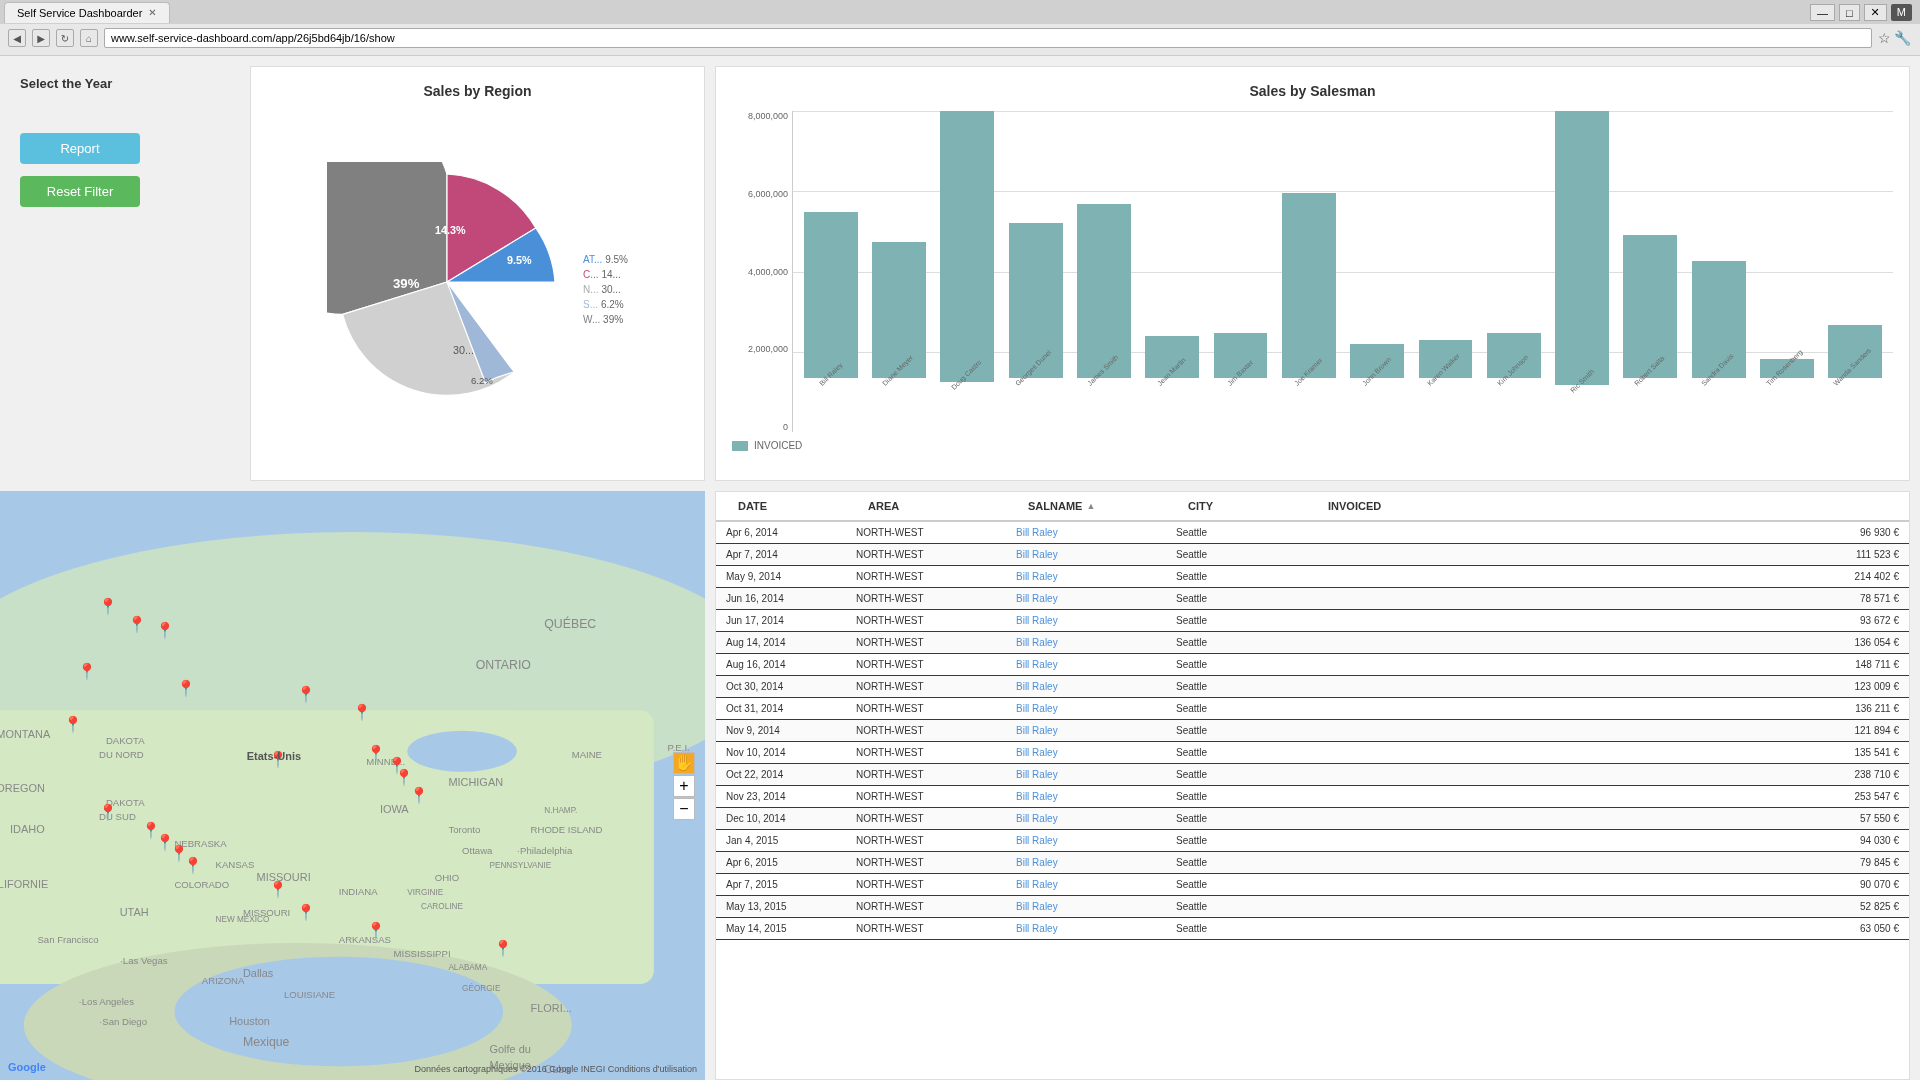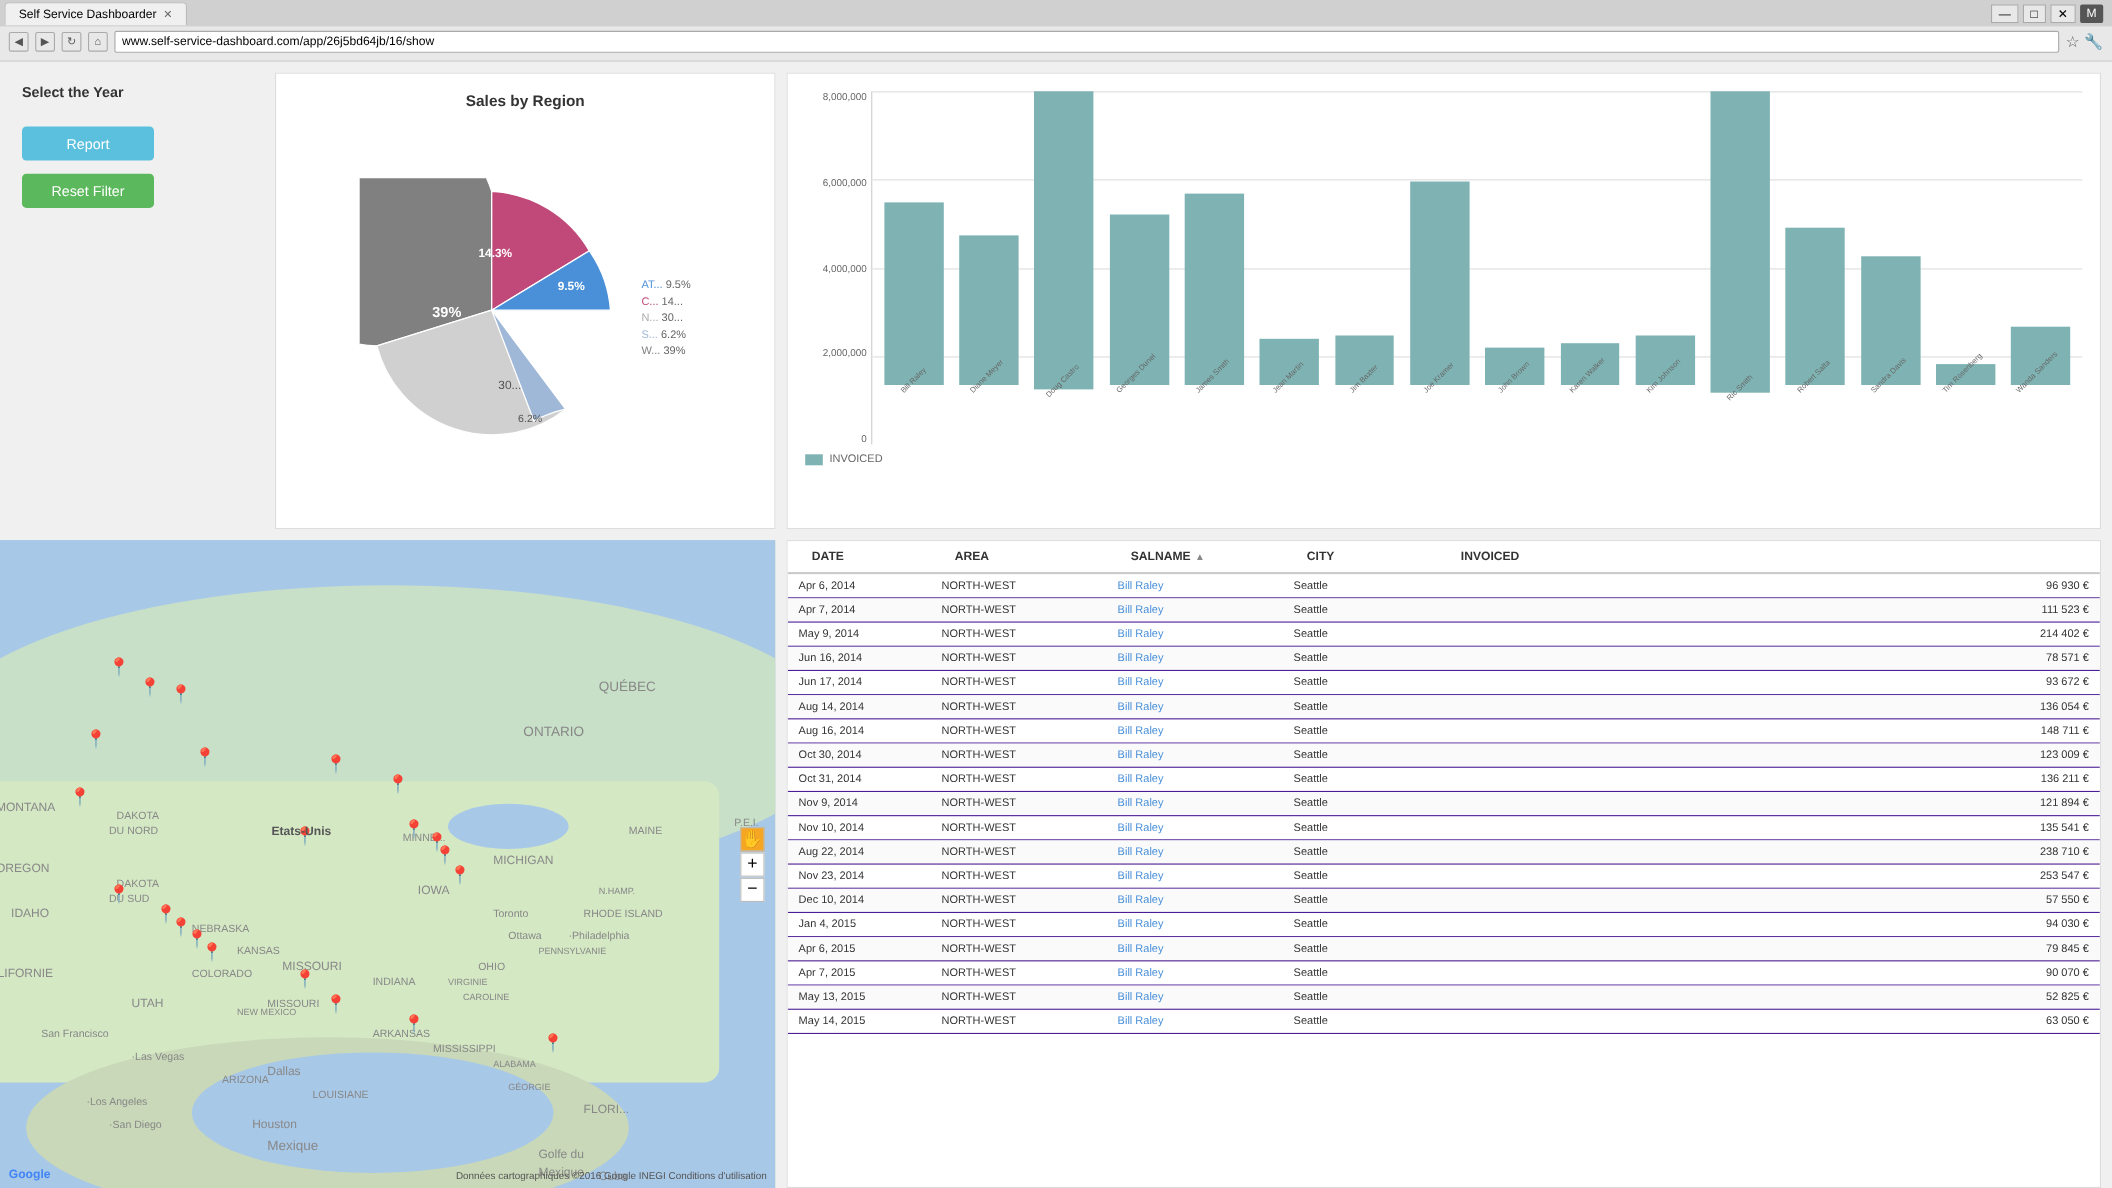--- a/index.html
+++ b/index.html
@@ -53,21 +53,21 @@
       font-size: 11px;
       padding: 2px 6px;
       height: 20px;
     }
     .browser-icons { display: flex; gap: 4px; }
     .b-icon { font-size: 14px; color: #555; cursor: pointer; }
     .sidebar-title {
       font-weight: bold;
       font-size: 13px;
       color: #333;
-      margin-bottom: 6px;
+      margin-bottom: 24px;
     }
     .radio-group { display: flex; flex-direction: column; gap: 6px; }
     .radio-item { display: flex; align-items: center; gap: 6px; font-size: 12px; color: #444; }
     .radio-item input[type=radio] { cursor: pointer; }
     .btn-report {
       background: #5bc0de;
       color: white;
       border: none;
       padding: 8px 20px;
       border-radius: 4px;
@@ -276,20 +276,21 @@
         </div>
         <div style="margin-bottom:4px;">
           <span style="color:#808080;">W...</span>
           <span style="color:#666;"> 39%</span>
         </div>
       </div>
     </div>
   </div>
 
   <div class="bar-chart-panel">
+    <div class="panel-title">Sales by Salesman</div>
     <div style="position:relative;height:calc(100% - 60px);">
 
       <div style="position:absolute;left:0;top:0;width:60px;height:100%;display:flex;flex-direction:column;justify-content:space-between;align-items:flex-end;padding-right:4px;font-size:9px;color:#666;">
         <span>8,000,000</span>
         <span>6,000,000</span>
         <span>4,000,000</span>
         <span>2,000,000</span>
         <span>0</span>
       </div>
 
@@ -578,21 +579,21 @@
     <span class="amount-cell">121 894 €</span>
   </div>
         <div class="table-row">
     <span>Nov 10, 2014</span>
     <span>NORTH-WEST</span>
     <span class="link-cell">Bill Raley</span>
     <span>Seattle</span>
     <span class="amount-cell">135 541 €</span>
   </div>
         <div class="table-row">
-    <span>Aug 22, 2014</span>
+    <span>Oct 22, 2014</span>
     <span>NORTH-WEST</span>
     <span class="link-cell">Bill Raley</span>
     <span>Seattle</span>
     <span class="amount-cell">238 710 €</span>
   </div>
         <div class="table-row">
     <span>Nov 23, 2014</span>
     <span>NORTH-WEST</span>
     <span class="link-cell">Bill Raley</span>
     <span>Seattle</span>

